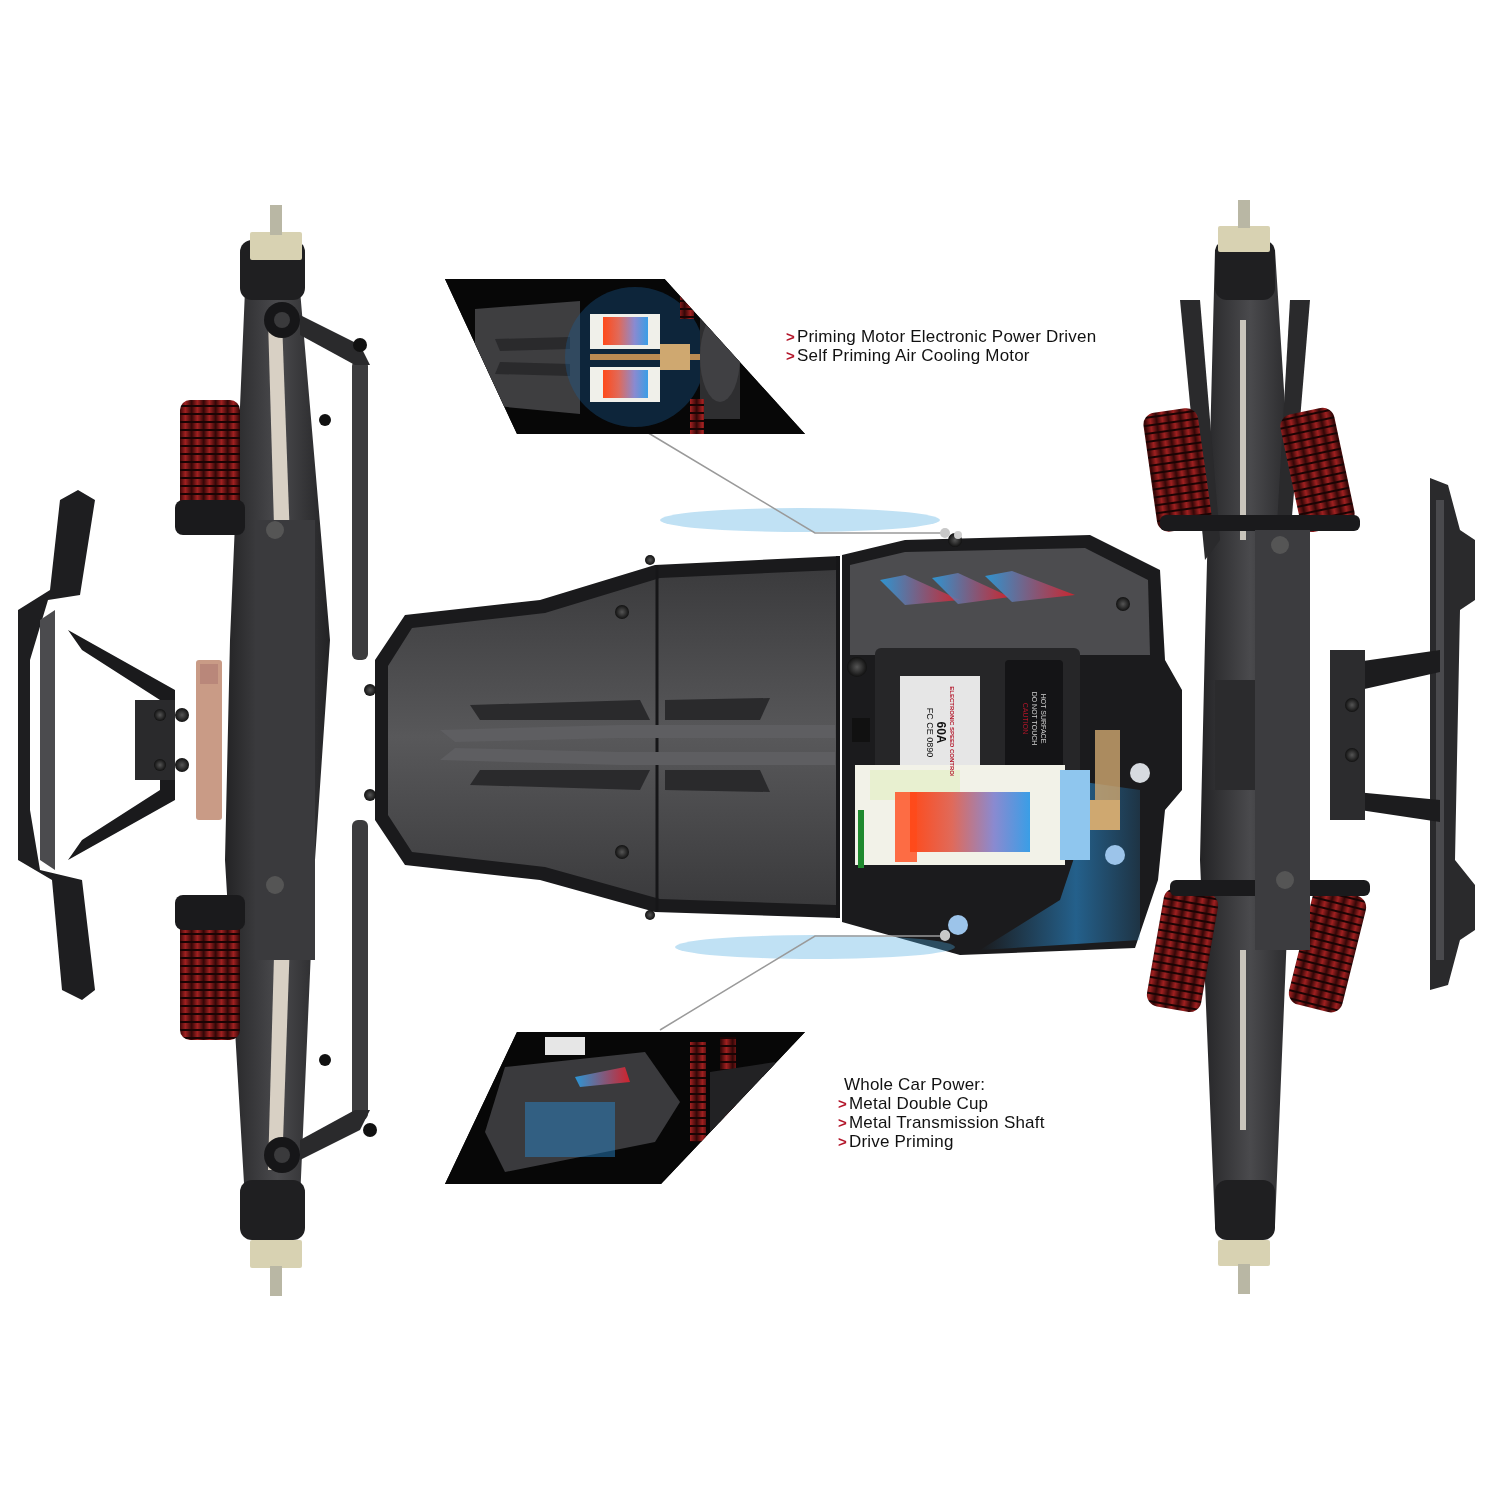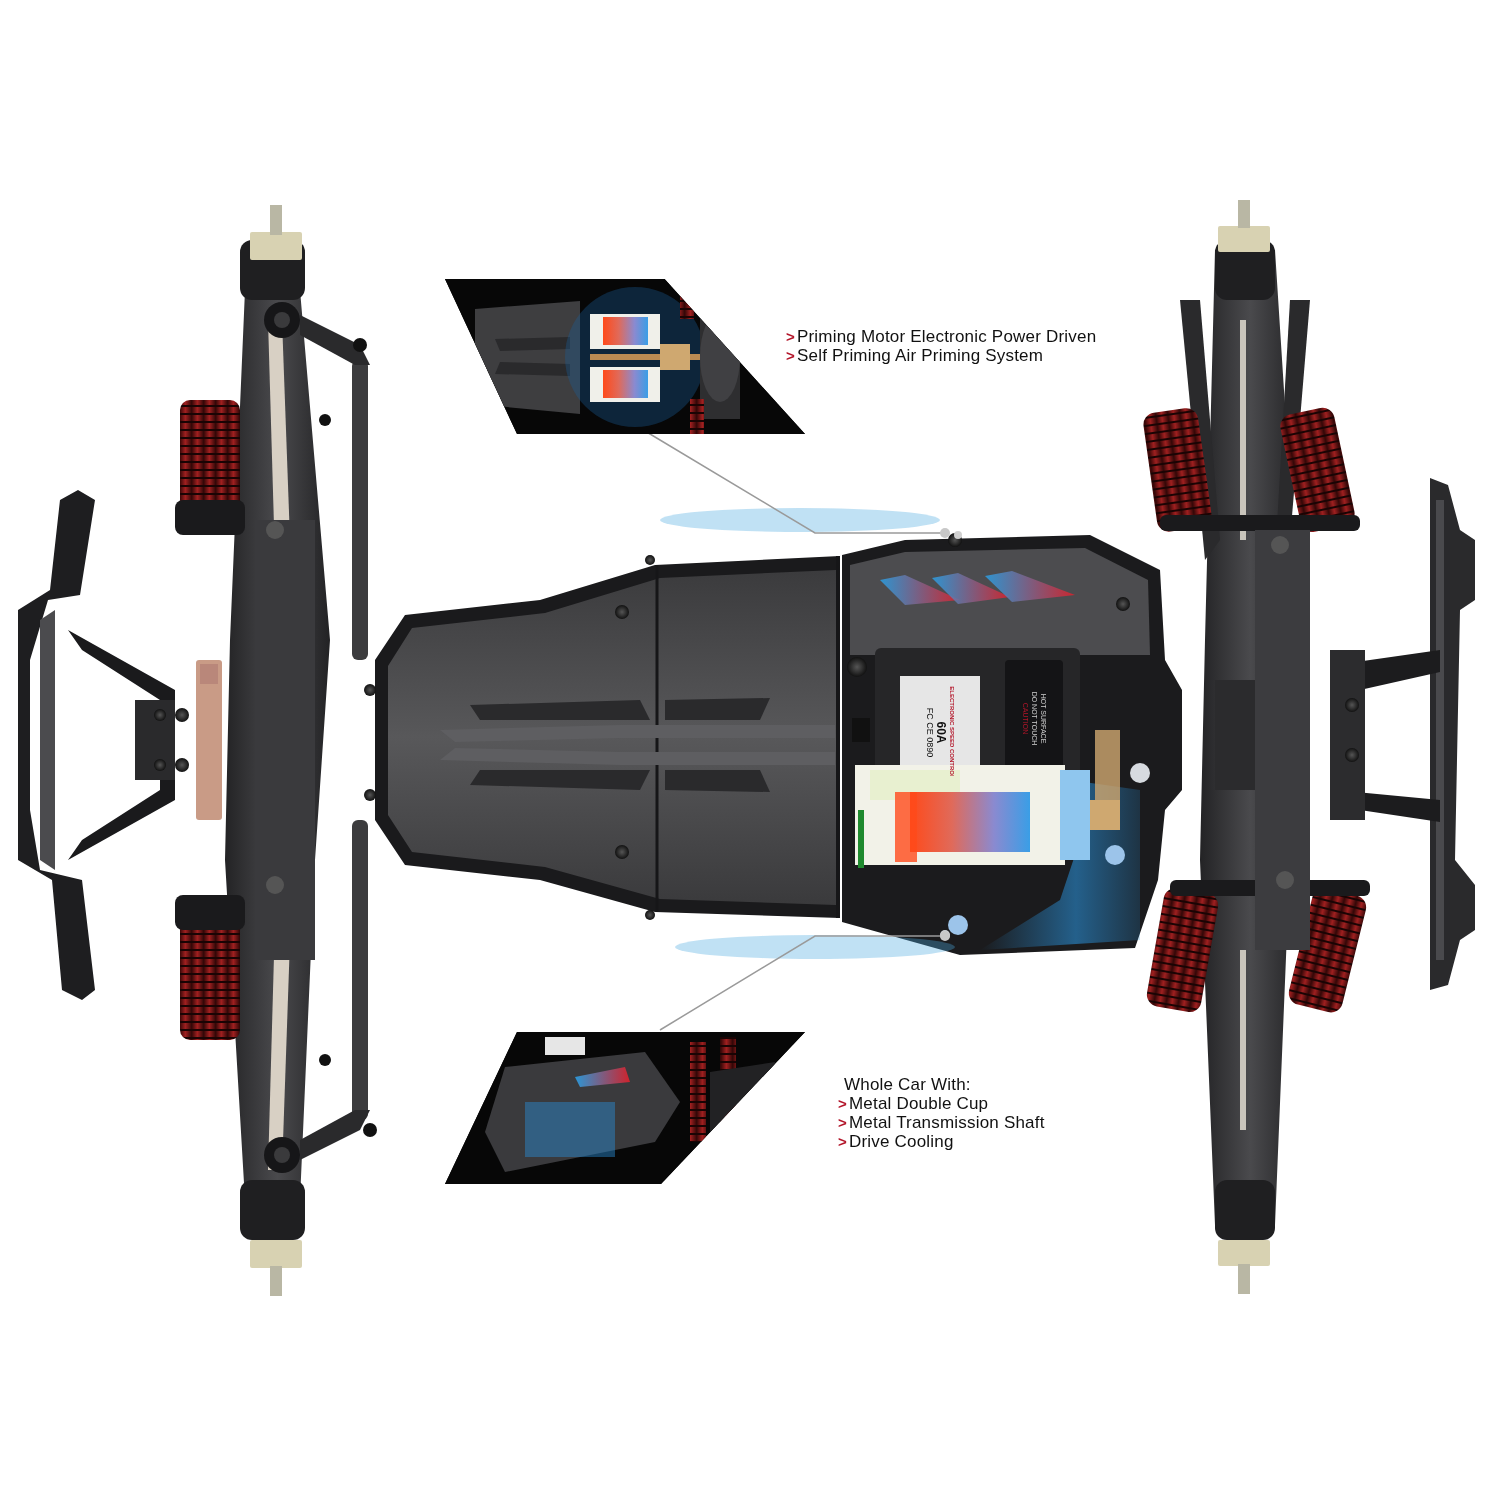--- a/index.html
+++ b/index.html
@@ -253,37 +253,37 @@
   </svg>
 </div>
 
 <div class="callout" style="left:786px; top:327px;">
   <div class="row">
     <span class="chev">&gt;</span>
     <span>Priming Motor Electronic Power Driven</span>
   </div>
   <div class="row">
     <span class="chev">&gt;</span>
-    <span>Self Priming Air Priming System</span>
+    <span>Self Priming Air Cooling Motor</span>
   </div>
 </div>
 
 <div class="callout" style="left:838px; top:1075px;">
-  <div class="row heading">Whole Car With:</div>
+  <div class="row heading">Whole Car Power:</div>
   <div class="row">
     <span class="chev">&gt;</span>
     <span>Metal Double Cup</span>
   </div>
   <div class="row">
     <span class="chev">&gt;</span>
     <span>Metal Transmission Shaft</span>
   </div>
   <div class="row">
     <span class="chev">&gt;</span>
-    <span>Drive Cooling</span>
+    <span>Drive Priming</span>
   </div>
 </div>
 
 <div class="abs" style="left:900px; top:676px; width:80px; height:100px; overflow:hidden;">
   <div style="position:absolute; left:-10px; top:40px; width:100px; transform:rotate(90deg); font-size:9px; color:#111; text-align:center; line-height:11px;">
     <div style="color:#b3162a; font-weight:bold; font-size:6px;">ELECTRONIC SPEED CONTROL</div>
     <div style="font-weight:bold; font-size:12px;">60A</div>
     <div>FC CE 0890</div>
   </div>
 </div>

